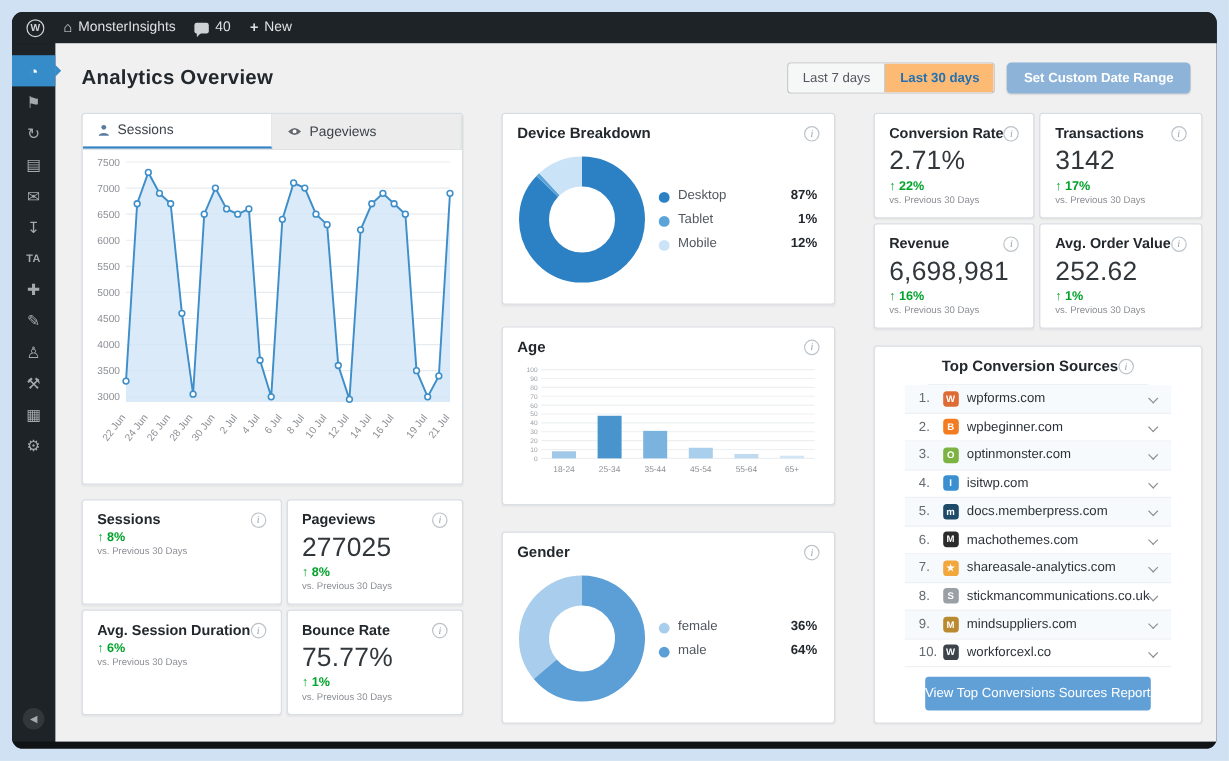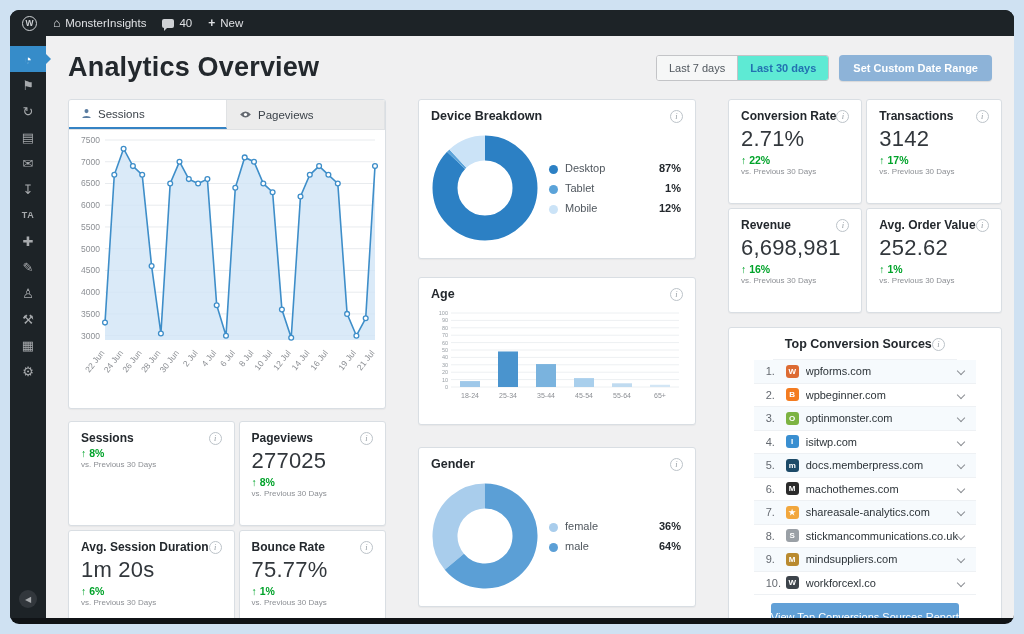--- a/index.html
+++ b/index.html
@@ -21,45 +21,45 @@
   .sb-items{display:flex;flex-direction:column;width:36px;}
   .sb-item{width:36px;height:26px;display:flex;align-items:center;justify-content:center;color:#a7aaad;font-size:13px;cursor:pointer;position:relative;}
   .sb-item.active{background:#368cc9;color:#fff;}
   .sb-item.active::after{content:'';position:absolute;right:-5px;top:8px;border:5px solid transparent;border-left-color:#368cc9;border-right-width:0;}
   .sb-glyph{line-height:1;}
   .sb-ta{font-size:9px;font-weight:700;letter-spacing:.5px;}
   .sb-collapse{margin-top:auto;margin-bottom:10px;width:18px;height:18px;border-radius:50%;background:#32373c;color:#a7aaad;display:flex;align-items:center;justify-content:center;font-size:8px;cursor:pointer;}
   .main{flex:1;background:#f0f0f1;padding:16px 22px 0;overflow:hidden;}
   
   .page-header{display:flex;justify-content:space-between;align-items:center;margin-bottom:16px;}
-  h1{font-size:27px;color:#23282d;font-weight:700;letter-spacing:.2px;}
+  h1{font-size:17px;color:#23282d;font-weight:700;letter-spacing:.2px;}
   .header-actions{display:flex;align-items:center;}
   .range-group{display:flex;border:1px solid #c3c4c7;border-radius:3px;overflow:hidden;background:#fff;}
   .range-btn{font-size:11px;padding:6px 12px;background:#f6f7f7;border:none;color:#50575e;cursor:pointer;font-family:inherit;}
-  .range-btn.active{background:#5eead4;color:#2271b1;font-weight:700;border-left:1px solid #c3c4c7;}
+  .range-btn.active{background:#fdba74;color:#2271b1;font-weight:700;border-left:1px solid #c3c4c7;}
   .custom-range-btn{margin-left:10px;background:#8db3d8;color:#fff;border:none;font-size:11px;font-weight:700;padding:7px 14px;border-radius:4px;cursor:pointer;font-family:inherit;box-shadow:0 1px 1px rgba(0,0,0,.1);}
   
   .columns{display:flex;gap:32px;}
   .col{display:flex;flex-direction:column;}
   .col1{flex:0 0 318px;}
   .col2{flex:0 0 278px;}
   .col3{flex:1;}
   .panel{background:#fff;border:1px solid #d9dee3;border-radius:3px;box-shadow:0 1px 1px rgba(0,0,0,.04);}
   .panel-head{display:flex;align-items:center;justify-content:space-between;padding:9px 12px 5px;}
   .panel-title{font-size:12.5px;font-weight:700;color:#23282d;}
   .info{width:13px;height:13px;border:1px solid #bcc3c9;border-radius:50%;font-size:8.5px;color:#98a0a6;display:flex;align-items:center;justify-content:center;font-style:italic;font-family:"Liberation Serif",serif;cursor:pointer;flex:0 0 13px;}
   
   .sessions-panel{margin-bottom:12px;}
   .tabs{display:flex;height:30px;background:#ececec;border-bottom:1px solid #e0e2e4;border-radius:3px 3px 0 0;overflow:hidden;}
   .tab{flex:1;display:flex;align-items:center;gap:6px;padding:0 12px;font-size:11.5px;color:#3c434a;cursor:pointer;background:#ececec;border-right:1px solid #e0e2e4;}
   .tab.active{background:#fff;border-bottom:2px solid #3583c4;}
   .tab svg{flex:0 0 auto;}
   #line-chart{display:block;}
   .stats-grid{display:grid;grid-template-columns:1fr 1fr;gap:4px;}
-  .stat-card{background:#fff;border:1px solid #d9dee3;border-radius:3px;padding:9px 12px 7px;height:105px;box-shadow:0 1px 1px rgba(0,0,0,.04);}
+  .stat-card{background:#fff;border:1px solid #d9dee3;border-radius:3px;padding:9px 12px 7px;height:88px;box-shadow:0 1px 1px rgba(0,0,0,.04);}
   .sc-head{display:flex;justify-content:space-between;align-items:center;}
   .sc-title{font-size:12px;font-weight:700;color:#23282d;white-space:nowrap;overflow:hidden;}
   .sc-value{font-size:22px;color:#32373c;margin-top:3px;letter-spacing:.2px;}
   .sc-delta{font-size:10.5px;font-weight:700;color:#00a32a;margin-top:2px;}
   .sc-compare{font-size:8px;color:#8c8f94;margin-top:1px;}
   
   .col2 .panel{margin-bottom:0;}
   .device-panel{margin-bottom:18px!important;}
   .age-panel{margin-bottom:22px!important;}
   .donut-row{display:flex;align-items:center;padding:4px 14px 14px 10px;gap:8px;}
@@ -272,21 +272,20 @@
                   </div>
                   <div class="sc-value">277025</div>
                   <div class="sc-delta">↑ 8%</div>
                   <div class="sc-compare">vs. Previous 30 Days</div>
                 </div>
                 <div class="stat-card">
                   <div class="sc-head">
                     <span class="sc-title">Avg. Session Duration</span>
                     <span class="info">i</span>
                   </div>
-                  <div class="sc-value">1m 20s</div>
                   <div class="sc-delta">↑ 6%</div>
                   <div class="sc-compare">vs. Previous 30 Days</div>
                 </div>
                 <div class="stat-card">
                   <div class="sc-head">
                     <span class="sc-title">Bounce Rate</span>
                     <span class="info">i</span>
                   </div>
                   <div class="sc-value">75.77%</div>
                   <div class="sc-delta">↑ 1%</div>

